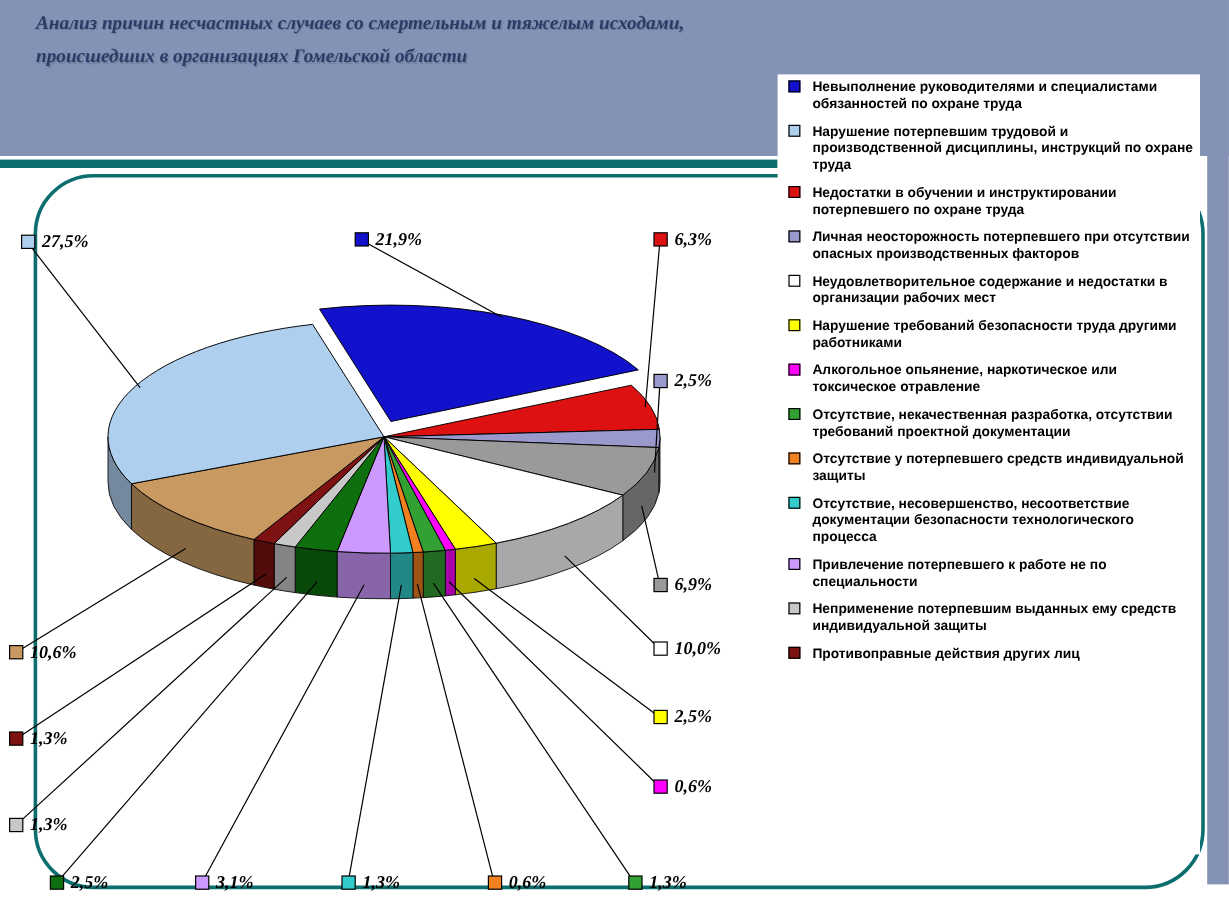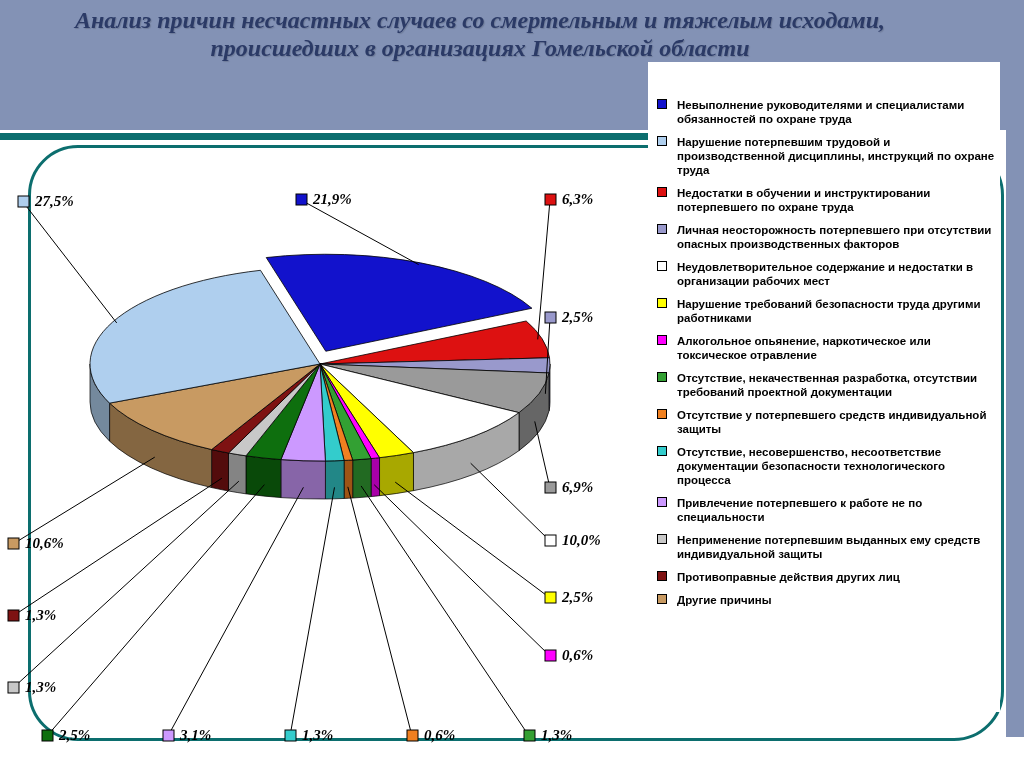--- a/index.html
+++ b/index.html
@@ -9,28 +9,28 @@
   }
   .band-top{position:absolute;left:0;top:0;width:1024px;height:130px;background:#8392B5;}
   .band-right{position:absolute;left:1006px;top:0;width:18px;height:737px;background:#8392B5;}
   .accent-bar{position:absolute;left:0;top:133px;width:648px;height:7px;background:#0C6E6E;}
   .content-panel{
     position:absolute;left:28px;top:145px;width:970px;height:590px;
     background:#ffffff;border:3px solid #0C6E6E;border-radius:50px;
   }
   .legend-panel{position:absolute;left:648px;top:62px;width:352px;height:650px;background:#ffffff;}
   .slide-title{
-    position:absolute;left:30px;top:6px;width:900px;text-align:center;
+    position:absolute;left:30px;top:6px;width:900px;text-align:left;
     font-family:"Liberation Serif",serif;font-weight:bold;font-style:italic;
-    font-size:24px;line-height:28px;color:#2B3A66;
+    font-size:16px;line-height:28px;color:#2B3A66;
     text-shadow:1px 1px 1px rgba(0,0,0,0.15);
   }
   .legend{
     position:absolute;left:657px;top:66px;width:340px;
-    display:flex;flex-direction:column;gap:9px;margin-top:32px;
+    display:flex;flex-direction:column;gap:9px;
   }
   .legend-item{position:relative;padding-left:20px;font-size:11.5px;font-weight:bold;line-height:14px;color:#000;}
   .legend-key{position:absolute;left:0;top:1px;width:10px;height:10px;border:1px solid #000;box-sizing:border-box;}
   #pie{position:absolute;left:0;top:130px;}
 </style>
 </head>
 <body>
 
 <div class="band-top"></div>
 <div class="band-right"></div>
@@ -131,14 +131,13 @@
     <div class="legend-item"><span class="legend-key" style="background: rgb(153, 153, 204);"></span><span>Личная неосторожность потерпевшего при отсутствии опасных производственных факторов</span></div>
     <div class="legend-item"><span class="legend-key" style="background: rgb(255, 255, 255);"></span><span>Неудовлетворительное содержание и недостатки в организации рабочих мест</span></div>
     <div class="legend-item"><span class="legend-key" style="background: rgb(255, 255, 0);"></span><span>Нарушение требований безопасности труда другими работниками</span></div>
     <div class="legend-item"><span class="legend-key" style="background: rgb(255, 0, 255);"></span><span>Алкогольное опьянение, наркотическое или токсическое отравление</span></div>
     <div class="legend-item"><span class="legend-key" style="background: rgb(51, 160, 51);"></span><span>Отсутствие, некачественная разработка, отсутствии требований проектной документации</span></div>
     <div class="legend-item"><span class="legend-key" style="background: rgb(240, 128, 32);"></span><span>Отсутствие у потерпевшего средств индивидуальной защиты</span></div>
     <div class="legend-item"><span class="legend-key" style="background: rgb(51, 204, 204);"></span><span>Отсутствие, несовершенство, несоответствие документации безопасности технологического процесса</span></div>
     <div class="legend-item"><span class="legend-key" style="background: rgb(204, 153, 255);"></span><span>Привлечение потерпевшего к работе не по специальности</span></div>
     <div class="legend-item"><span class="legend-key" style="background: rgb(200, 200, 200);"></span><span>Неприменение потерпевшим выданных ему средств индивидуальной защиты</span></div>
     <div class="legend-item"><span class="legend-key" style="background: rgb(126, 18, 18);"></span><span>Противоправные действия других лиц</span></div>
-    <div class="legend-item"><span class="legend-key" style="background: rgb(200, 154, 98);"></span><span>Другие причины</span></div>
   </div>
 
 </body></html>

